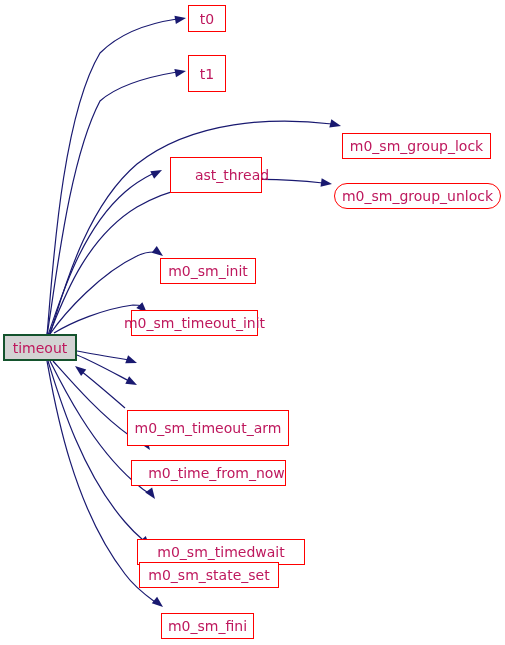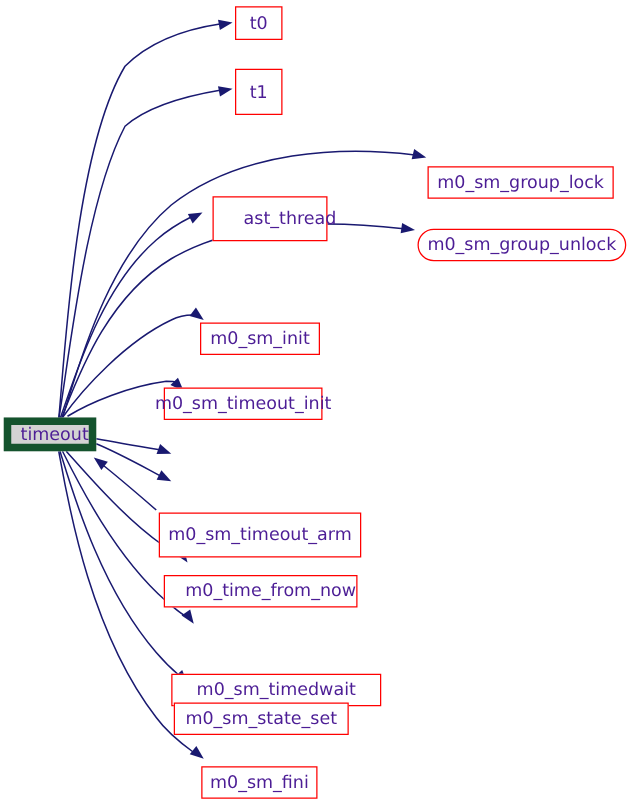--- a/index.html
+++ b/index.html
@@ -26,31 +26,30 @@
     height: 645px;
   }
   .node {
     position: absolute;
     box-sizing: border-box;
     display: flex;
     align-items: center;
     justify-content: center;
     border: 1px solid #ff0000;
     background: #ffffff;
-    color: #4c1d95;
+    color: #be185d;
     font-size: 14px;
     line-height: 1;
     white-space: nowrap;
     letter-spacing: 0px;
     z-index: 5;
   }
   .node.current {
-    border: 6px solid #14532d;
+    border: 2px solid #14532d;
     background: #d3d3d3;
-    justify-content: flex-end;
   }
   .node-label {
     pointer-events: none;
     display: block;
   }
 </style>
 </head>
 <body>
 
 <div id="callgraph" style="width: 505px; height: 645px; background: rgb(255, 255, 255);">

